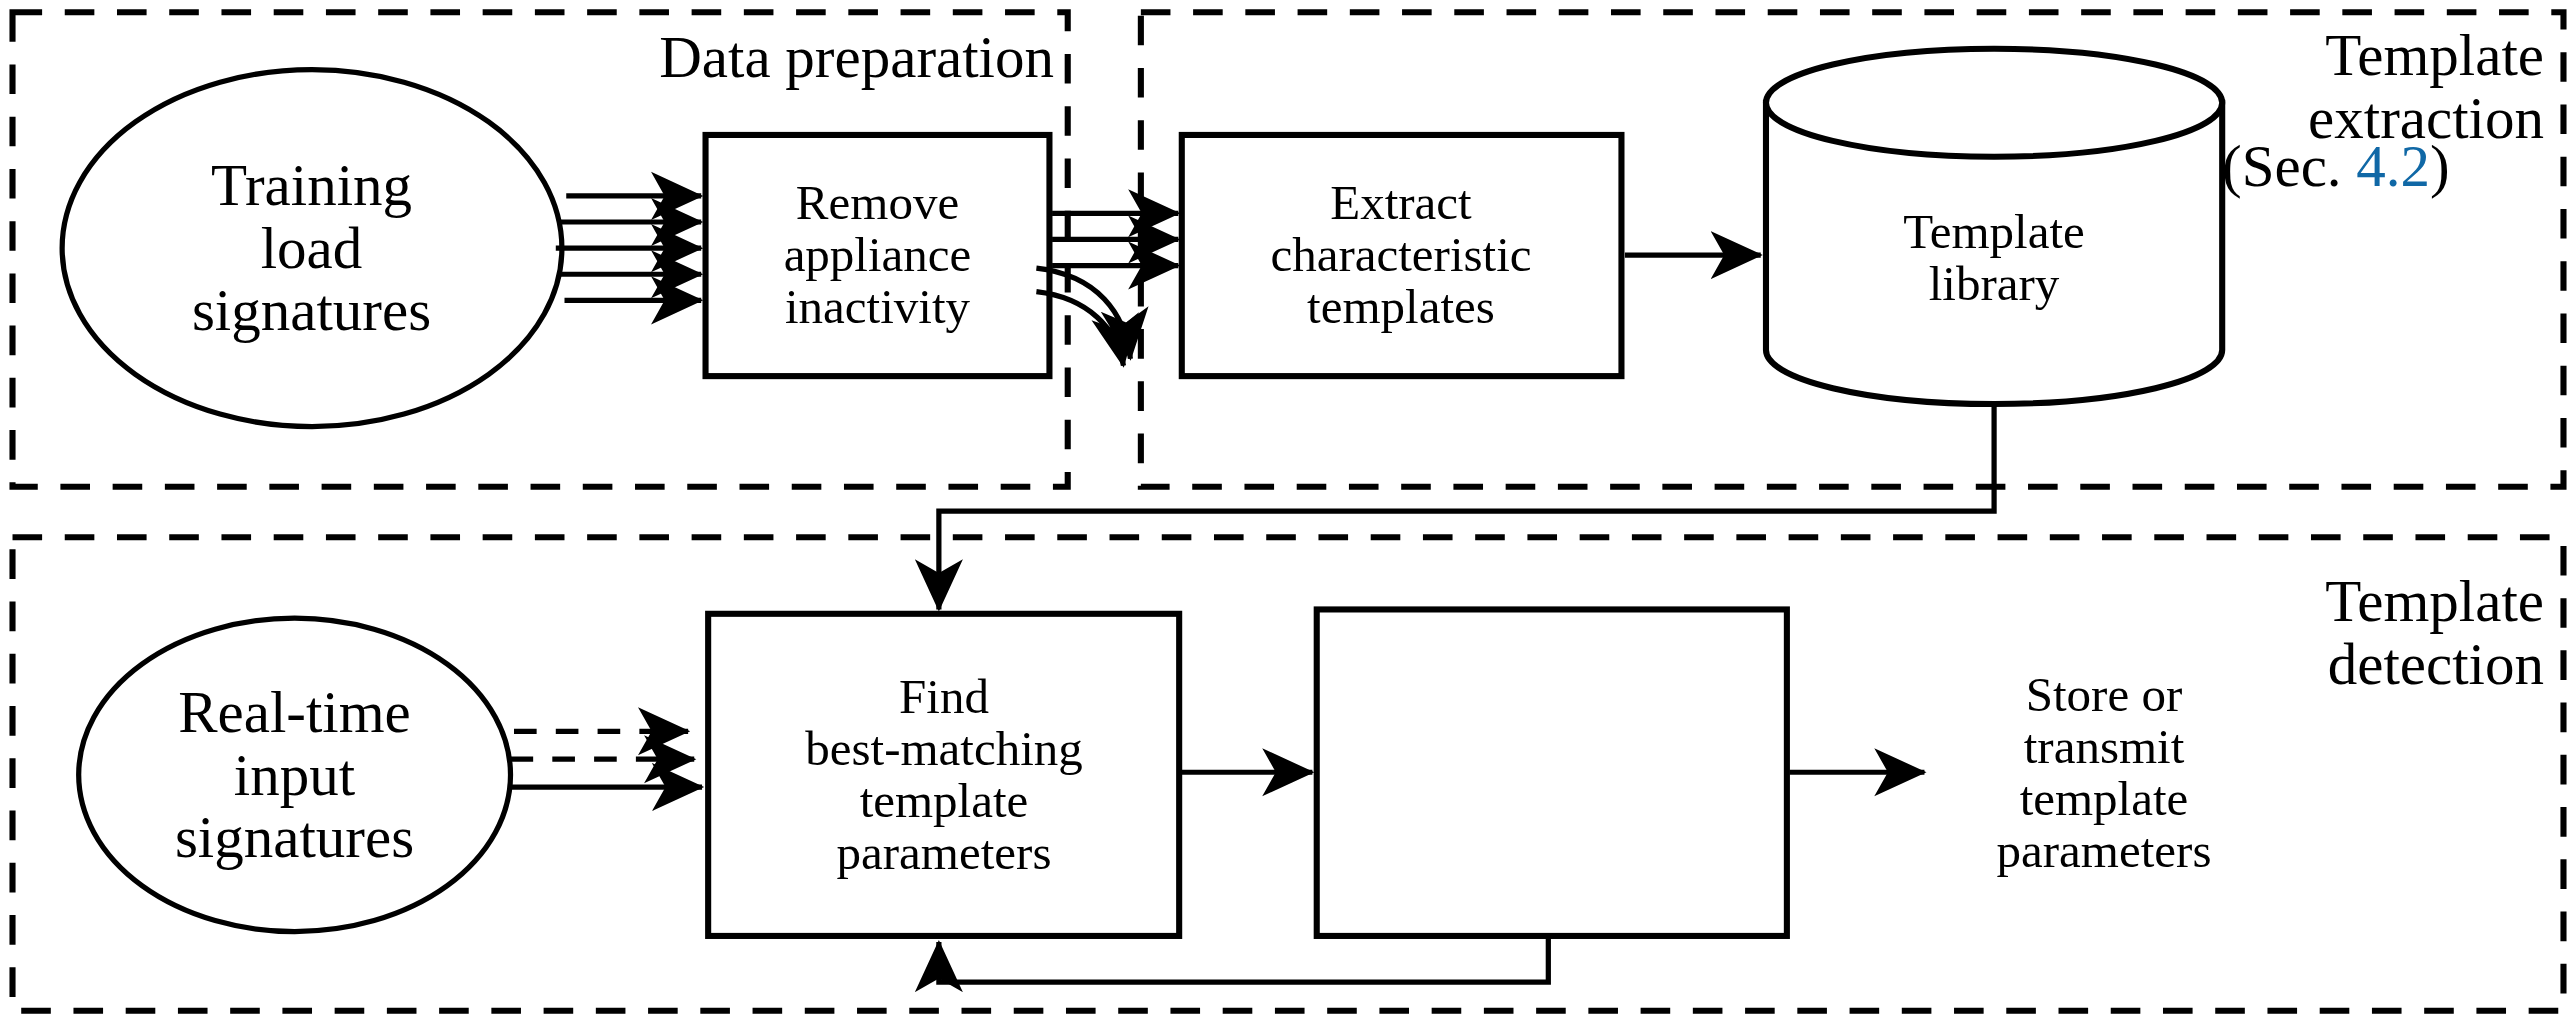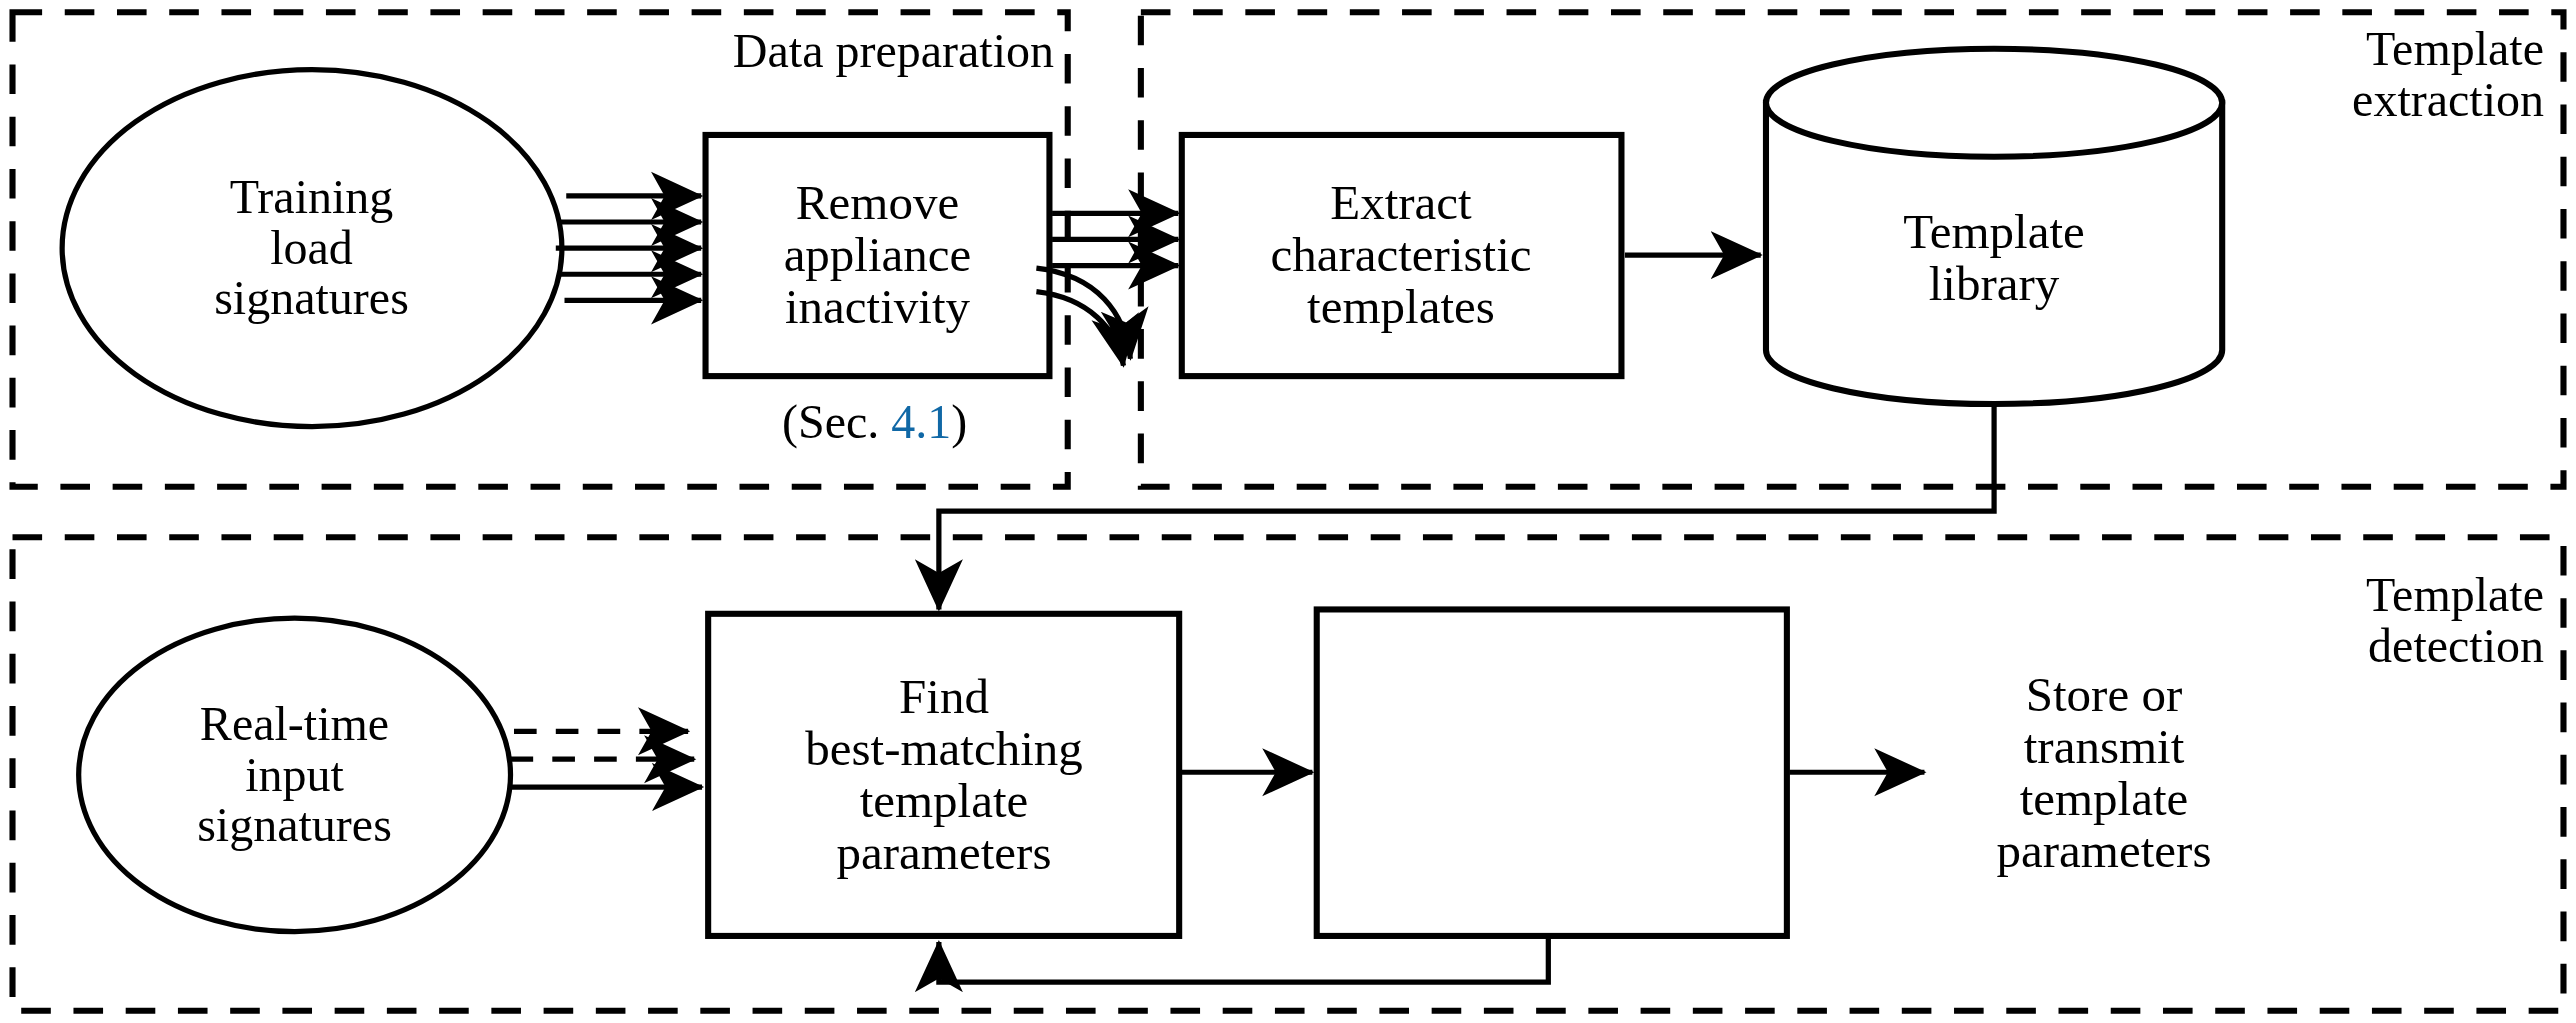--- a/index.html
+++ b/index.html
@@ -27,21 +27,21 @@
     white-space:pre-line;
   }
   .seclabel{
     position:absolute;
     color:#000000;
     font-family:"Liberation Serif","DejaVu Serif",serif;
     white-space:nowrap;
   }
   .secnum{color:#1068a6;}
   .f56{font-size:49px;}
-  .f58{font-size:48px;}
+  .f58{font-size:59px;}
 </style>
 </head>
 <body>
 
 <div id="canvas">
 
   <svg class="layer" viewBox="0 0 2958 1175">
     <defs>
       <marker id="ah" markerWidth="11" markerHeight="11" refX="9.6" refY="5" orient="auto" markerUnits="strokeWidth">
         <path d="M0,0.4 L10,5 L0,9.6 L2.6,5 Z" fill="#000"></path>
@@ -161,26 +161,26 @@
 parameters</div>
 
 
   <div class="nodelabel f56" style="left:1930px; top:614px; width:348px; height:318px;">Store or
 transmit
 template
 parameters</div>
 
   <div class="grouplabel f58" style="left:488px; top:26px; width:566px;">Data preparation</div>
 
-  <div class="seclabel f58" style="left:782px; top:394px;">
-    <span>(Sec. </span><span class="secnum">4.1</span><span>)</span>
-  </div>
 
   <div class="grouplabel f58" style="left:2107px; top:24.4px; width:437px;">Template
 extraction</div>
 
+  <div class="seclabel f58" style="left:2222px; top:132px;">
+    <span>(Sec. </span><span class="secnum">4.2</span><span>)</span>
+  </div>
 
   <div class="grouplabel f58" style="left:2107px; top:570px; width:437px;">Template
 detection</div>
 
 
 </div>
 
 
 </body></html>

